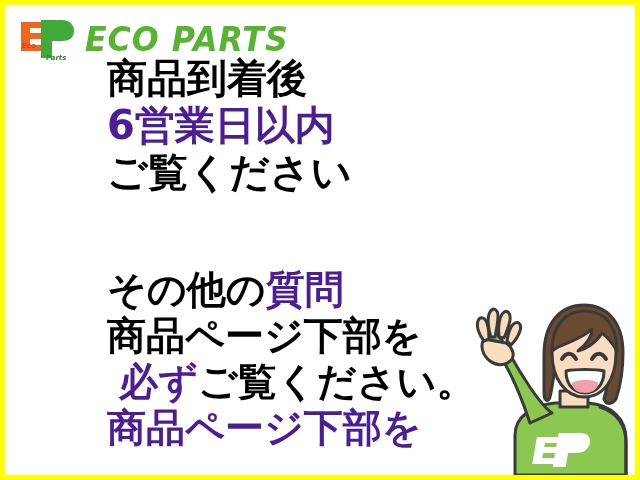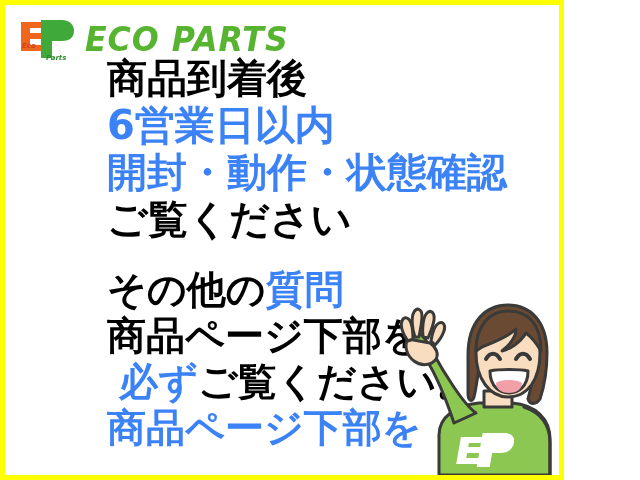--- a/index.html
+++ b/index.html
@@ -3,21 +3,21 @@
 <meta charset="utf-8">
 <title>ECO PARTS notice banner</title>
 <style>
   html, body {
     margin: 0;
     padding: 0;
     background: #ffffff;
   }
   #banner {
     position: relative;
-    width: 564px;
+    width: 640px;
     height: 480px;
     box-sizing: border-box;
     background: #ffffff;
     border: 5px solid #ffff00;
     overflow: hidden;
     font-family: "DejaVu Sans", "Liberation Sans", sans-serif;
   }
 
   
   .brand {
@@ -65,21 +65,21 @@
     font-weight: 700;
     font-size: 40px;
     line-height: 47px;
     color: #000000;
     white-space: nowrap;
     letter-spacing: 0px;
   }
   #block-bottom .msg-line { font-size: 39px; line-height: 46px; }
   #block-bottom .msg-line.indent { padding-left: 12px; }
 
-  .red { color: #3b82f6; margin-top: 40px; }
+  .red { color: #4c1d95; margin-top: 40px; }
   .black { color: #000000; margin-top: 14px; }
 
   
   .mascot {
     position: absolute;
     right: 0px;
     bottom: 0px;
     width: 175px;
     height: 180px;
   }
@@ -108,23 +108,20 @@
 
     <div class="brand-word">ECO PARTS</div>
   </div>
 
   <div class="msg-block" id="block-top">
     <div class="msg-line">
       <span class="black">商品到着後</span>
     </div>
     <div class="msg-line">
       <span class="red">6営業日以内</span>
-    </div>
-    <div class="msg-line">
-      <span class="red">開封・動作・状態確認</span>
     </div>
     <div class="msg-line">
       <span class="black">ご覧ください</span>
     </div>
   </div>
 
   <div class="msg-block" id="block-bottom">
     <div class="msg-line">
       <span class="black">その他の</span><span class="red">質問</span>
     </div>

